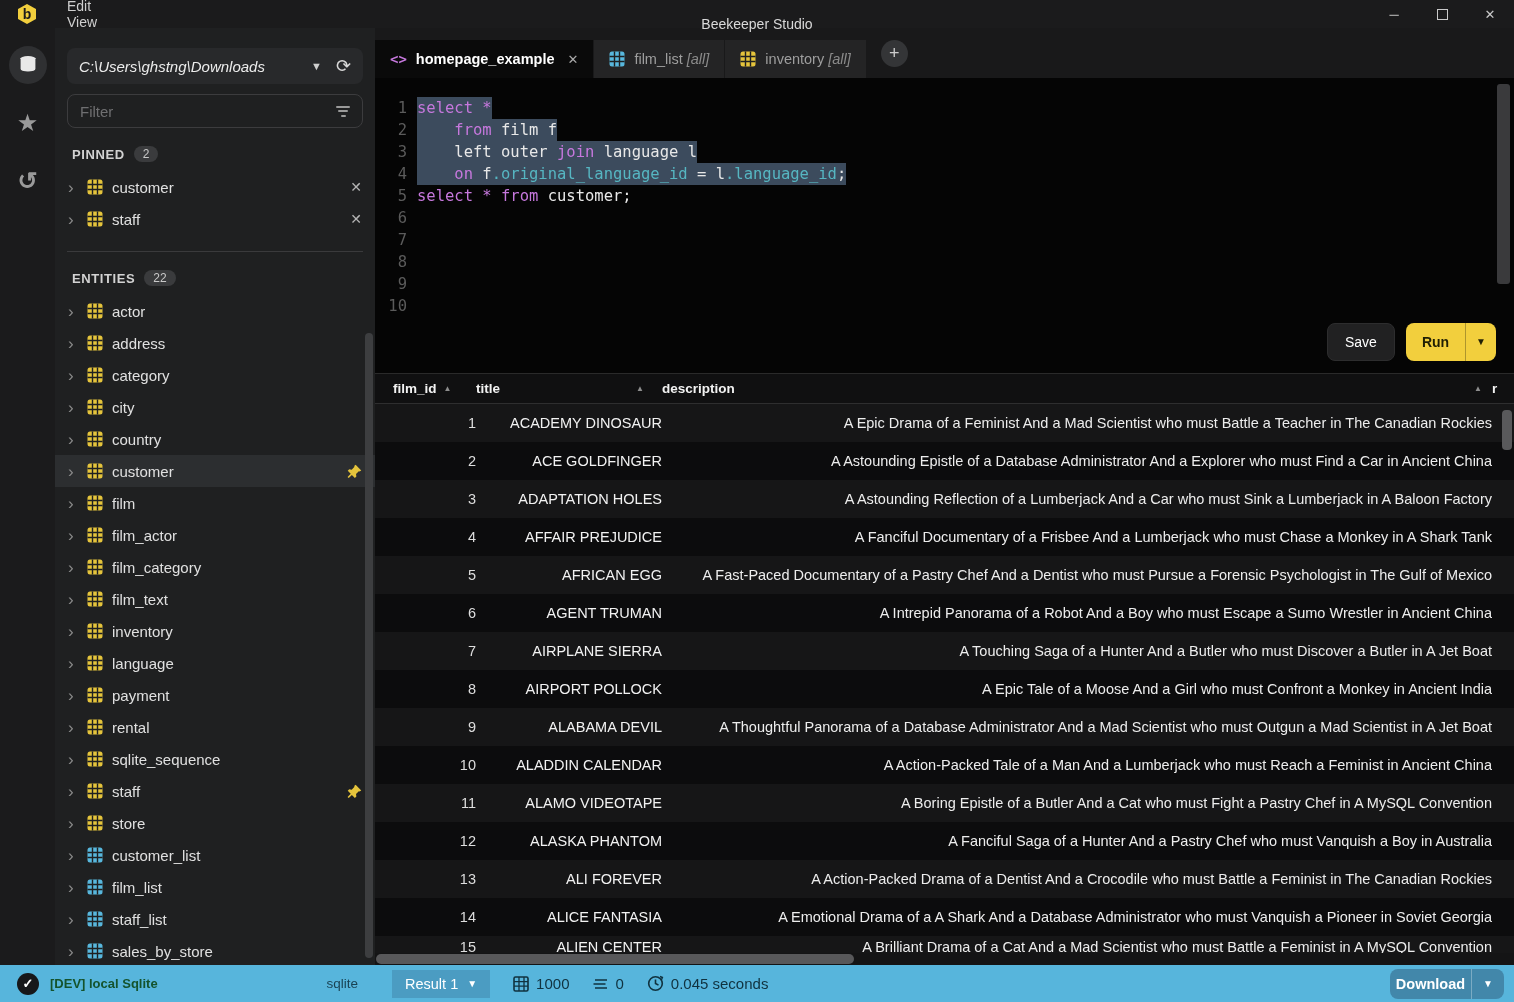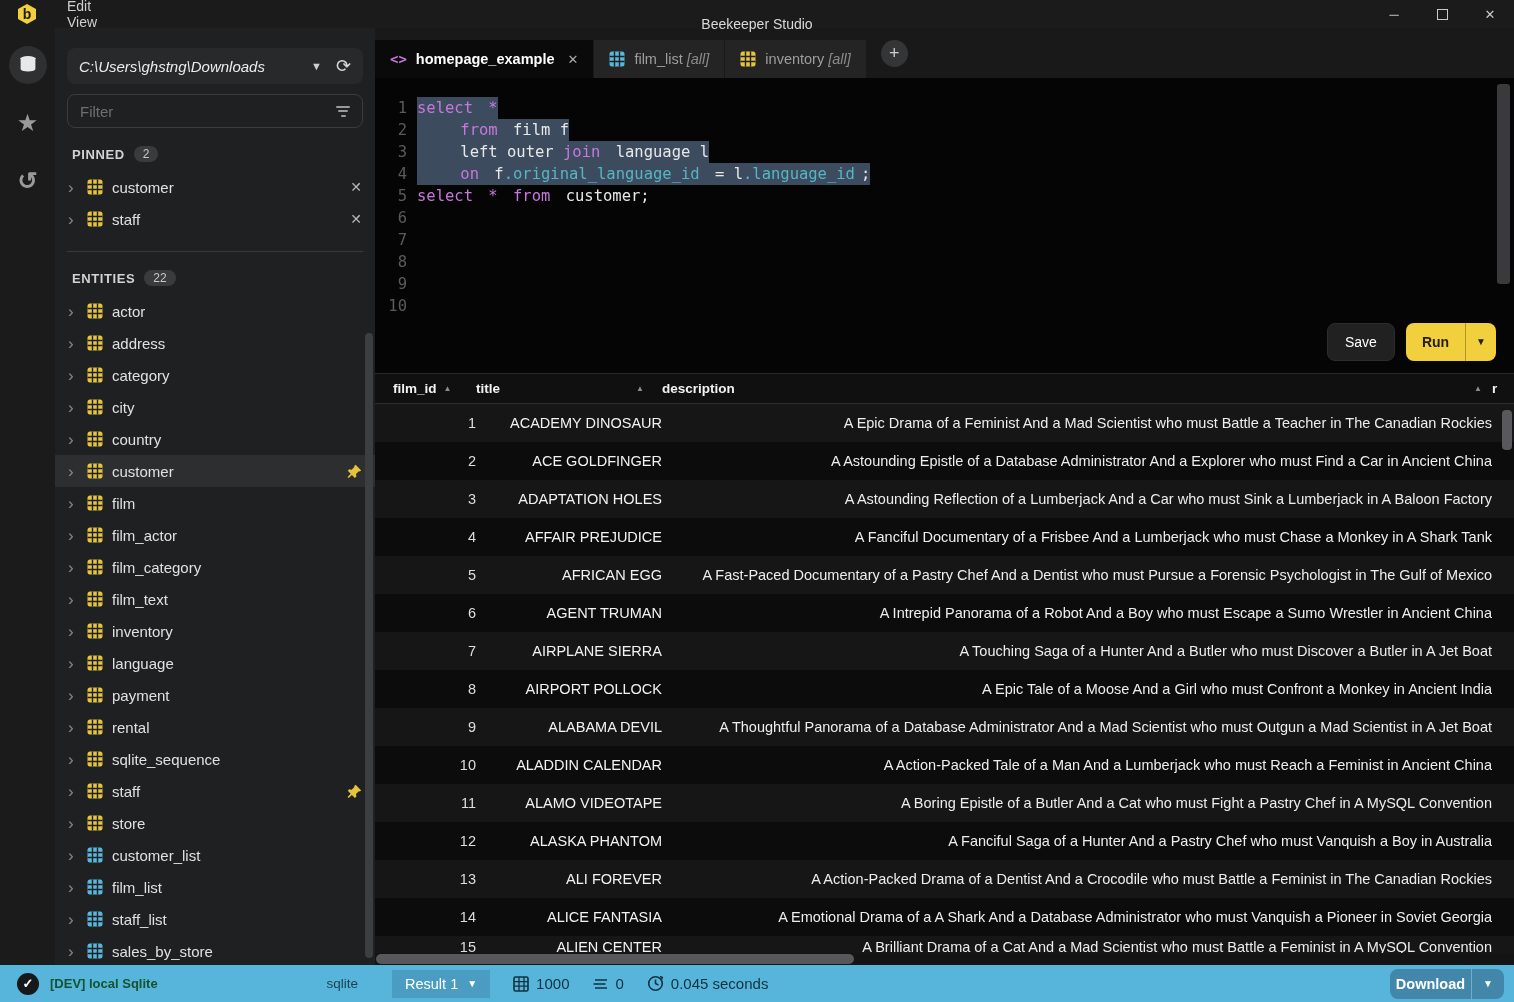--- a/index.html
+++ b/index.html
@@ -66,21 +66,21 @@
   .tab .tab-close{color:#a9a9a9; font-weight:normal; font-size:13px; margin-left:4px;}
   .tab-add{width:27px; height:27px; border-radius:50%; background:#343537; color:#cdcdcd; font-size:18px;
     display:flex; align-items:center; justify-content:center; margin-left:14px; align-self:center;}
 
   .editor{height:295px; position:relative; background:#050505; padding-top:19px;
     font-family:"DejaVu Sans Mono",monospace; font-size:15.5px; line-height:22px; flex-shrink:0;}
   .code-line{display:flex;}
   .gutter{width:32px; text-align:right; margin-right:10px; color:#5b5b5b; flex-shrink:0;}
   .code-text{white-space:pre;}
   .code-text.selbg{background:var(--sel);}
-  .tok-kw{color:var(--kw);} .tok-fd{color:var(--fd);} .tok-tx{color:var(--tx);padding-left:6px;}
+  .tok-kw{color:var(--kw);} .tok-fd{color:var(--fd);} .tok-tx{color:var(--tx);}
   .editor-scroll{position:absolute; right:4px; top:6px; width:13px; height:200px; background:#3a3a3c; border-radius:3px;}
   .editor-actions{position:absolute; right:18px; bottom:12px; display:flex; gap:11px; font-family:"Liberation Sans",sans-serif;}
   .btn-save{background:#212122; border:1px solid #2d2d2e; color:#fff; border-radius:8px; padding:7px 17px; font-size:14px; cursor:pointer;}
   .btn-run{background:var(--yellow); color:#201f04; border-radius:8px; display:flex; align-items:stretch; font-size:14px; font-weight:bold; cursor:pointer;}
   .run-main{padding:8px 16px;}
   .run-caret{padding:8px 10px; border-left:1px solid rgba(0,0,0,.28); display:flex; align-items:center; font-size:10px;}
 
   
   .results{flex:1; display:flex; flex-direction:column; position:relative; border-top:1px solid #2a2a2a; min-height:0;text-align:right;}
   .rheader{height:30px; display:grid; grid-template-columns:101px 186px 1fr 22px; align-items:center;

